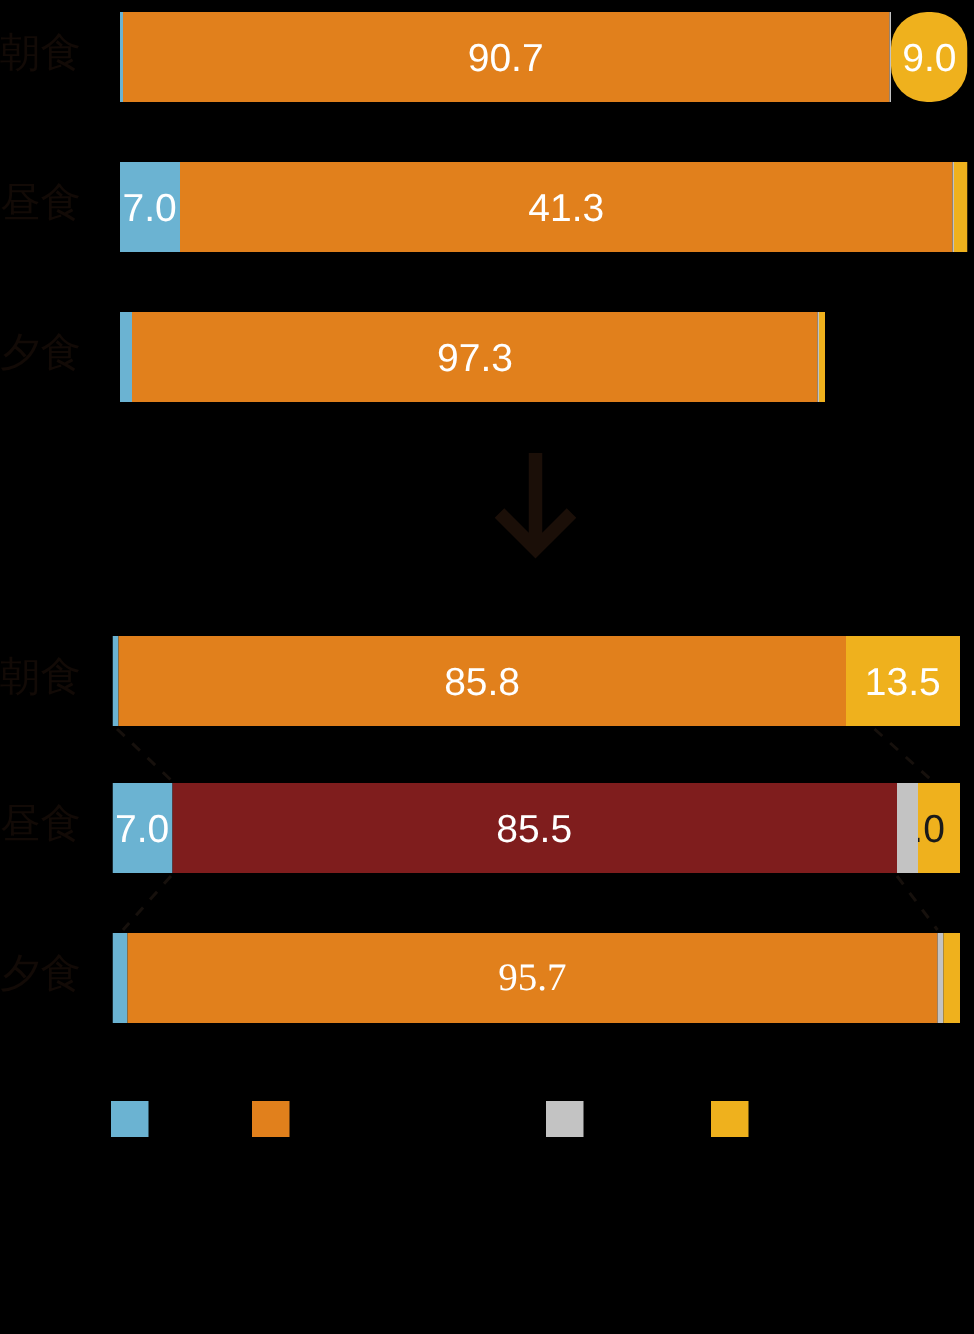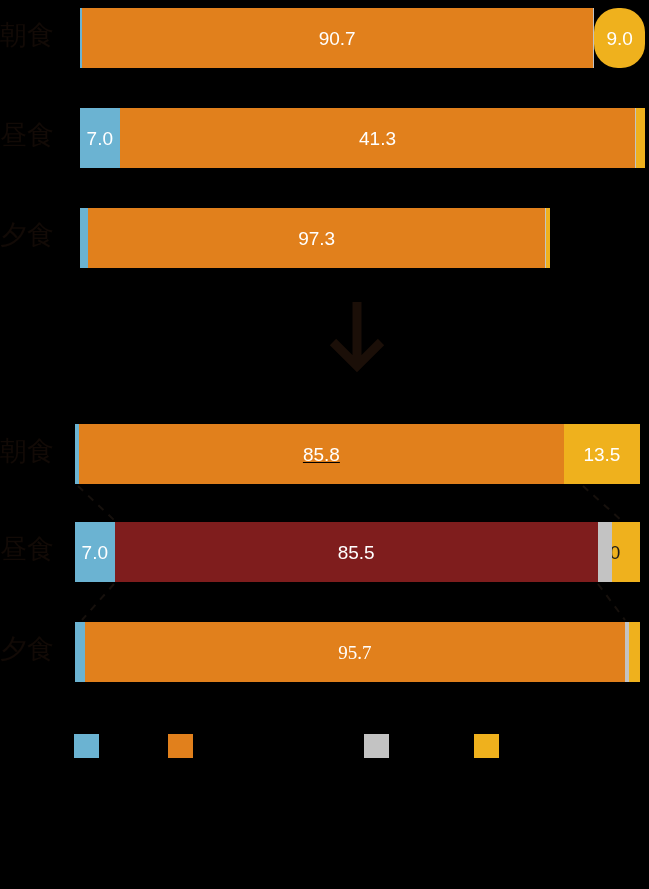--- a/index.html
+++ b/index.html
@@ -44,21 +44,21 @@
   }
   .seg {
     position: relative;
     display: flex;
     align-items: center;
     justify-content: center;
     overflow: hidden;
     box-sizing: border-box;
   }
   .seg-val {
-    font-size: 19px;
+    font-size: 26px;
     line-height: 1;
     white-space: nowrap;
     pointer-events: none;
   }
   .val-white { color: #ffffff; }
   .val-dark  { color: #1a1a1a; }
 
   
   .arrow-wrap {
     position: absolute;
@@ -173,21 +173,21 @@
       <path d="M32 2 L32 64 M8 42 L32 66 L56 42" fill="none" stroke="#1b0f08" stroke-width="9" stroke-linecap="butt" stroke-linejoin="miter"></path>
     </svg>
   </div>
 
   <div>
 
     <div class="cat-label" style="left:0px; top:438px;">朝食</div>
 
     <div class="bar" style="left:75px; top:424px; width:565px;">
       <div class="seg" style="width:4.0px; background:#6BB3D2;"></div>
-      <div class="seg" style="width:484.8px; background:#E1801C;text-decoration:underline;">
+      <div class="seg" style="width:484.8px; background:#E1801C;">
         <span class="seg-val val-white">85.8</span>
       </div>
       <div class="seg" style="width:0px; background:#C3C3C3;"></div>
       <div class="seg" style="width:76.2px; background:#EFB11D;">
         <span class="seg-val val-white">13.5</span>
       </div>
     </div>
 
     <div class="cat-label" style="left:0px; top:536px;">昼食</div>
 

